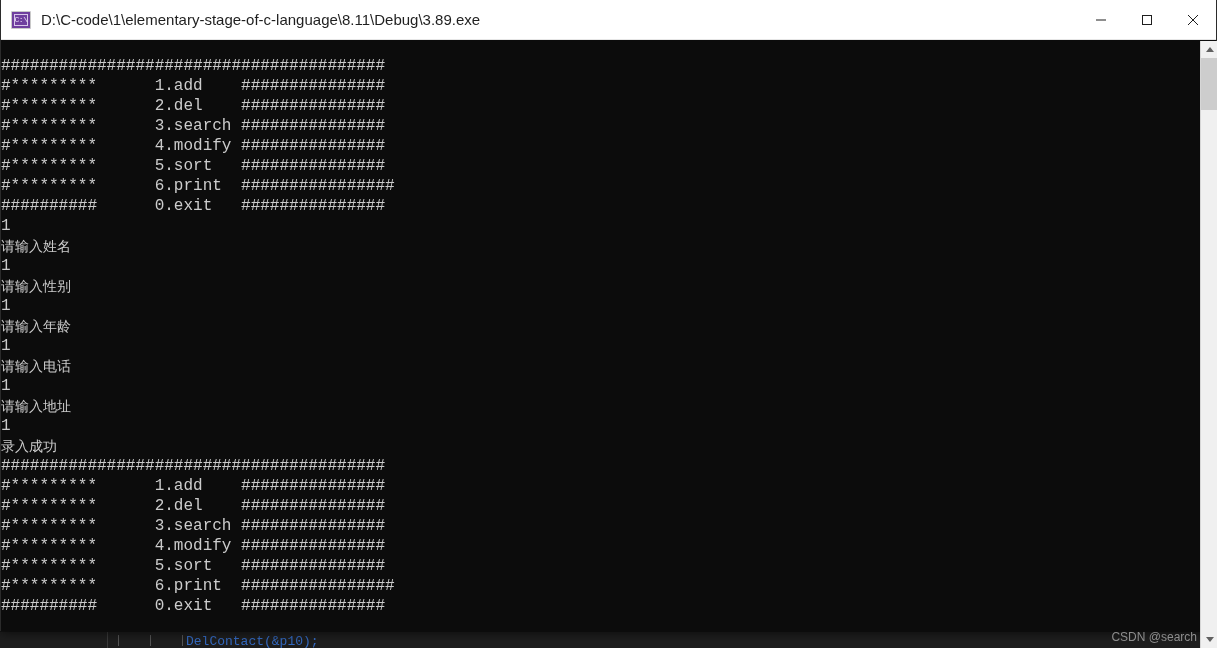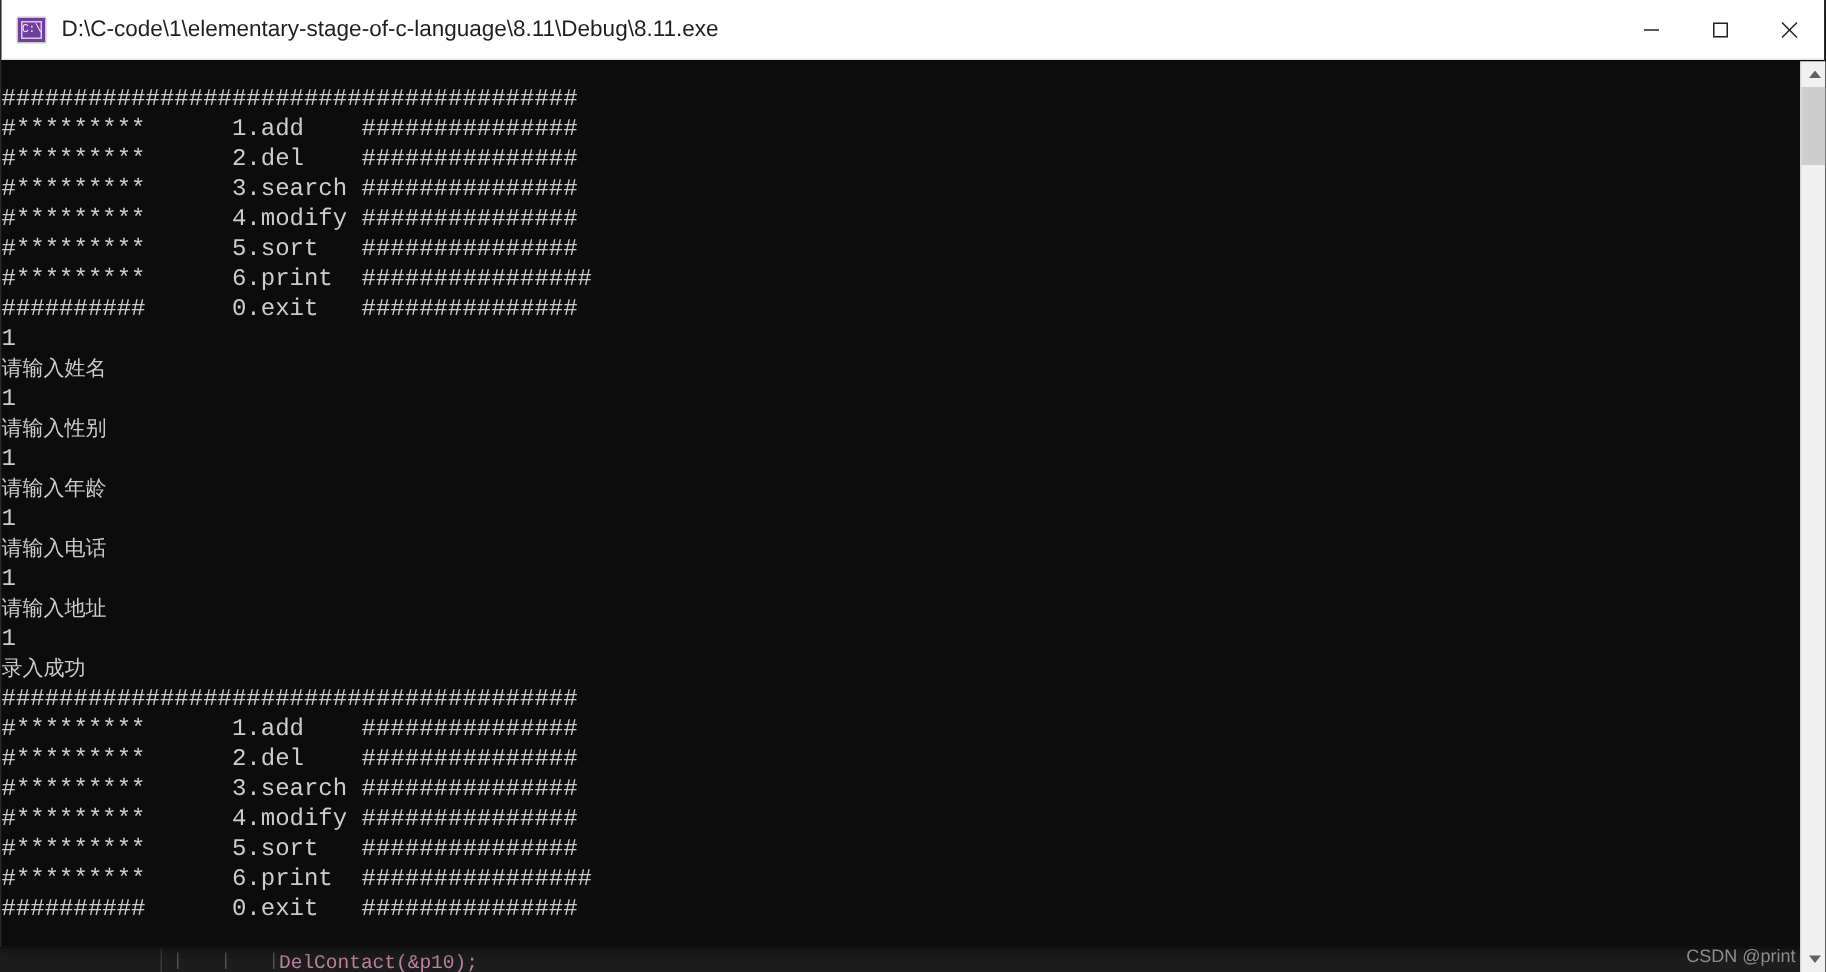--- a/index.html
+++ b/index.html
@@ -64,21 +64,21 @@
     position: absolute; left: 0; top: 0;
     width: 108px; height: 16px;
     background: #1e1e1e;
     border-right: 1px solid #3a3a3a;
   }
   .ide-codeline {
     position: absolute;
     left: 186px; top: 2px;
     font-family: "Liberation Mono", monospace;
     font-size: 13px;
-    color: #f9a8d4;
+    color: #3b82f6;
     white-space: pre;
     opacity: .75;
   }
   .ide-marks {
     position: absolute; top: 0; left: 118px;
     height: 16px; width: 200px;
   }
   .ide-mark {
     position: absolute; top: 3px;
     width: 1px; height: 11px;
@@ -279,21 +279,21 @@
     </div>
     <div class="ide-codeline">DelContact(&amp;p10);</div>
   </div>
 
   <div class="console-window">
 
     <div class="titlebar">
       <div class="title-icon">
         <span>C:\</span>
       </div>
-      <div class="title-text">D:\C-code\1\elementary-stage-of-c-language\8.11\Debug\8.11.exe</div>
+      <div class="title-text">D:\C-code\1\elementary-stage-of-c-language\8.11\Debug\3.89.exe</div>
 
       <div class="win-controls">
         <div class="win-btn">
           <svg width="12" height="12" viewBox="0 0 12 12">
             <line x1="1" y1="6" x2="11" y2="6" stroke="#1f1f1f" stroke-width="1"></line>
           </svg>
         </div>
         <div class="win-btn">
           <svg width="12" height="12" viewBox="0 0 12 12">
             <rect x="1.5" y="1.5" width="9" height="9" fill="none" stroke="#1f1f1f" stroke-width="1"></rect>
@@ -318,15 +318,15 @@
       <div class="sb-arrow up"></div>
     </div>
     <div class="sb-track">
       <div class="sb-thumb"></div>
     </div>
     <div class="sb-btn" style="position:absolute;bottom:0;left:0;">
       <div class="sb-arrow down"></div>
     </div>
   </div>
 
-  <div class="watermark">CSDN @print</div>
+  <div class="watermark">CSDN @search</div>
 
 </div>
 
 </body></html>

